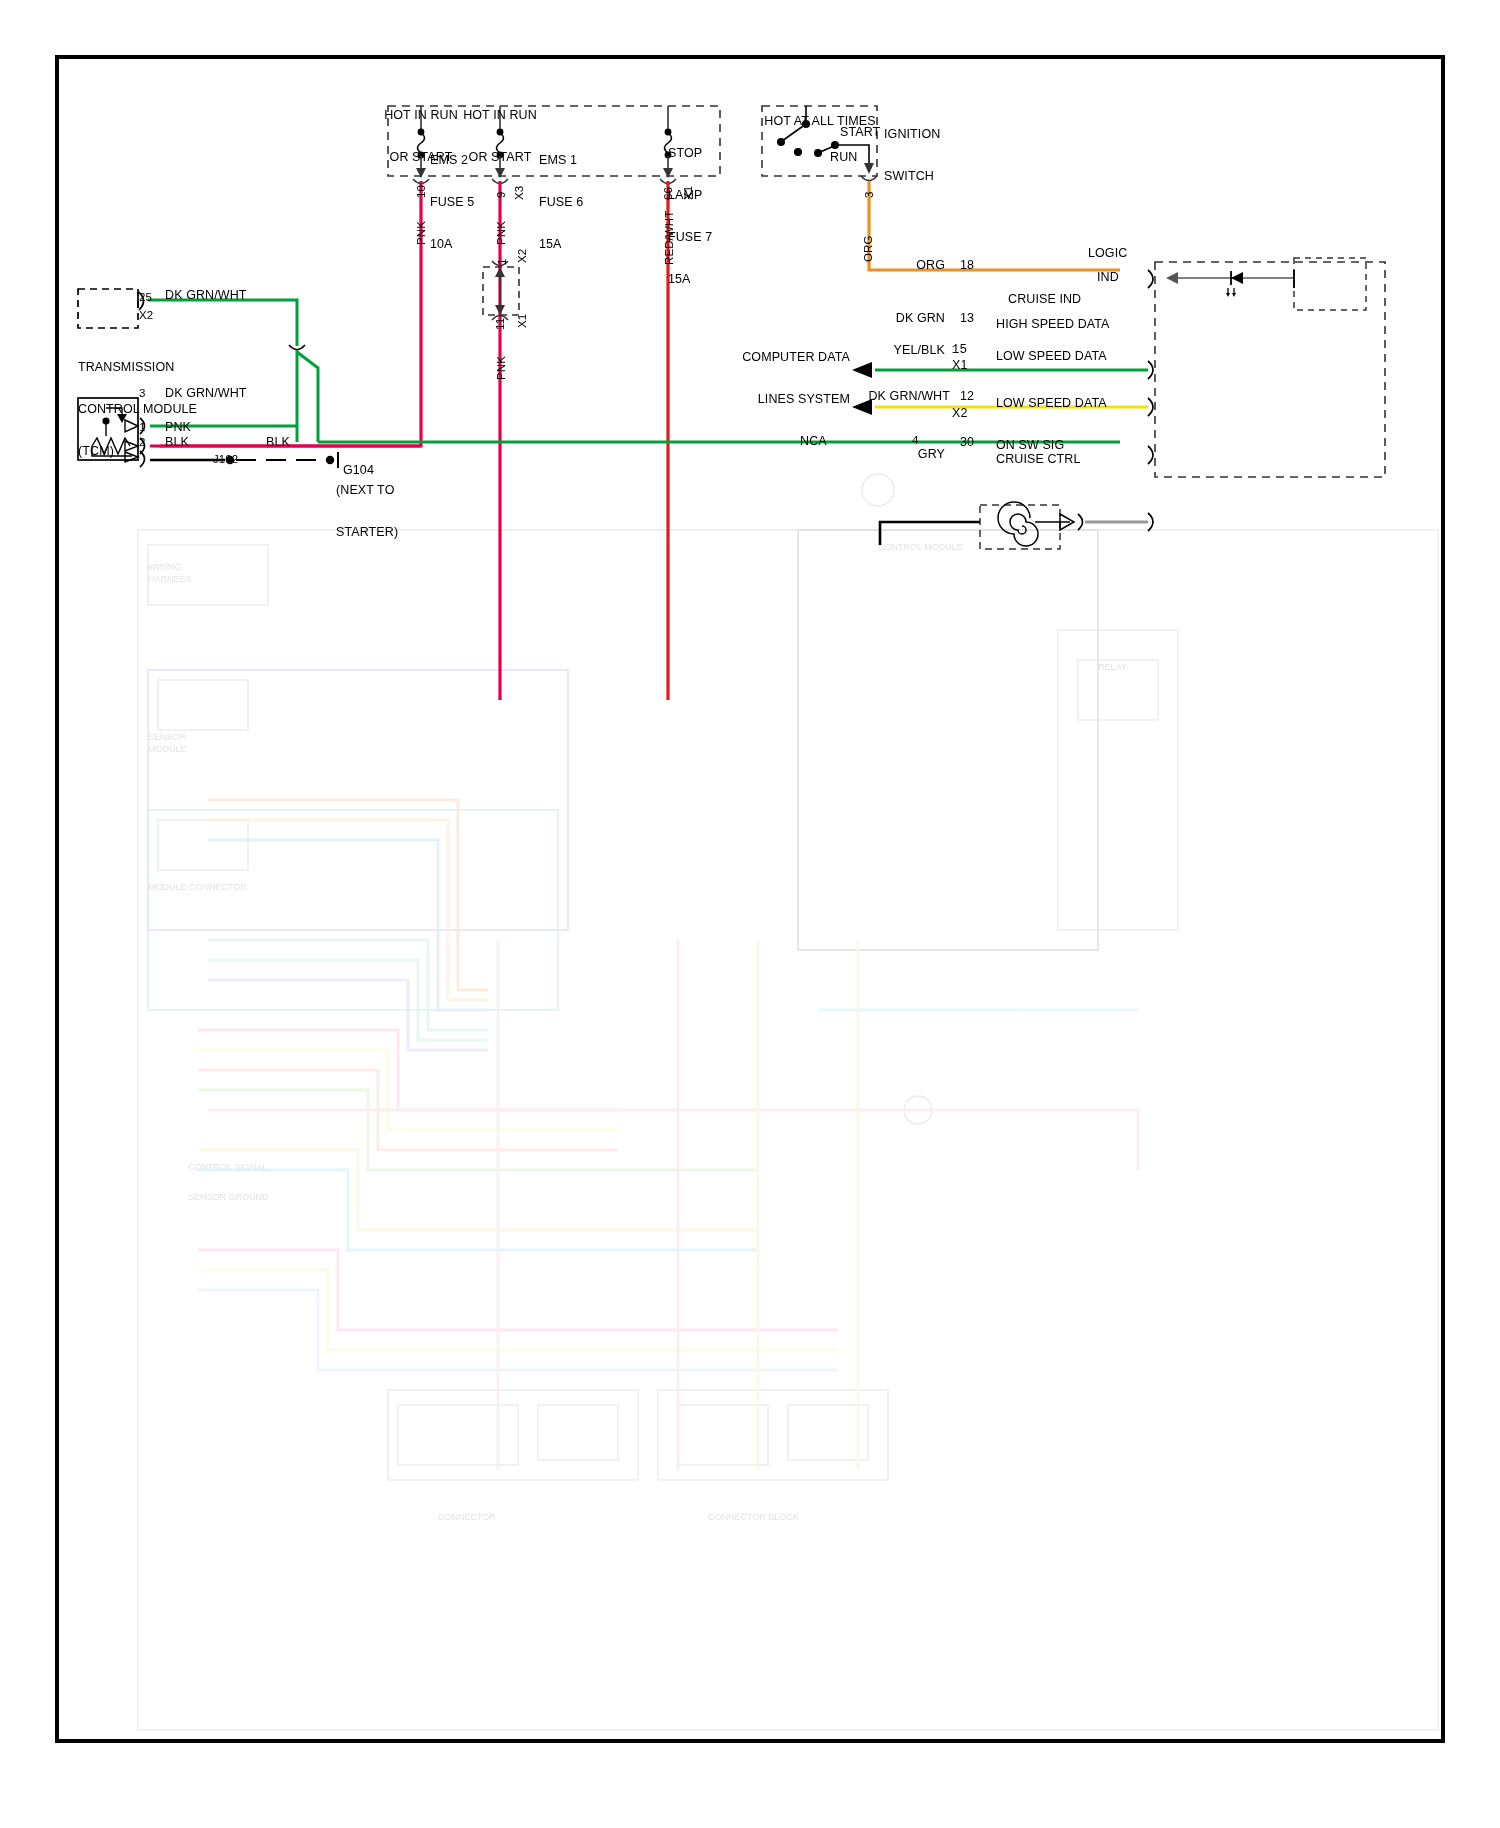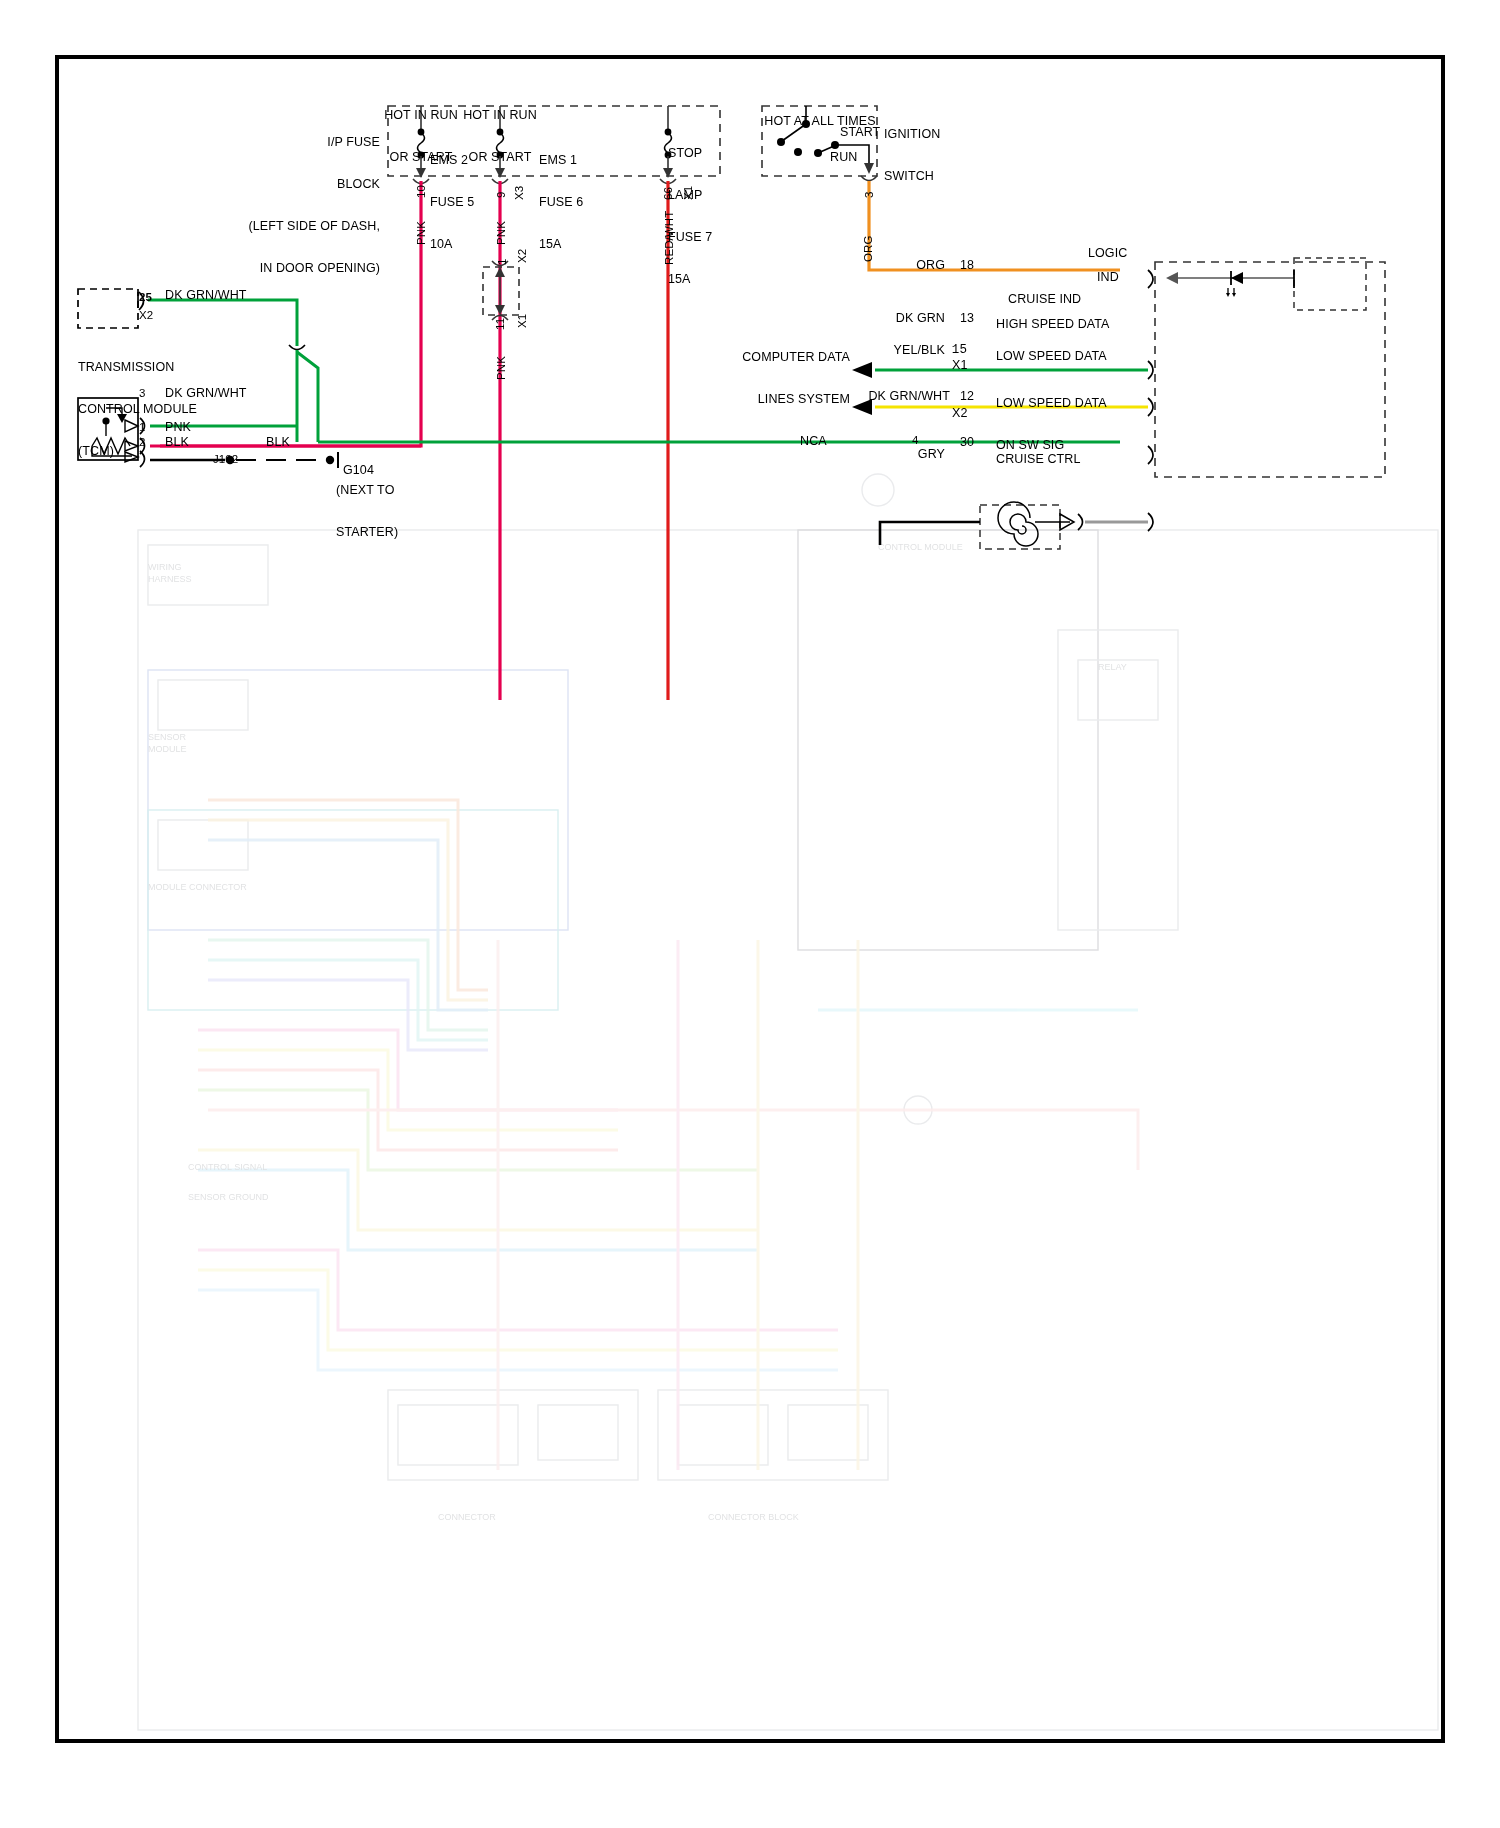--- a/index.html
+++ b/index.html
@@ -227,26 +227,20 @@
     <div>OR START</div>
   </div>
   <div class="lbl c" style="left:435px;top:80px;width:130px;">
     <div>HOT IN RUN</div>
     <div>OR START</div>
   </div>
   <div class="lbl c" style="left:754px;top:86px;width:132px;">
     <div>HOT AT ALL TIMES</div>
   </div>
 
-  <div class="lbl r" style="left:228px;top:107px;width:152px;">
-    <div>I/P FUSE</div>
-    <div>BLOCK</div>
-    <div>(LEFT SIDE OF DASH,</div>
-    <div>IN DOOR OPENING)</div>
-  </div>
 
   <div class="lbl" style="left:430px;top:125px;">
     <div>EMS 2</div>
     <div>FUSE 5</div>
     <div>10A</div>
   </div>
   <div class="lbl" style="left:509px;top:125px;margin-left:30px;">
     <div>EMS 1</div>
     <div>FUSE 6</div>
     <div>15A</div>
@@ -276,21 +270,21 @@
   <div class="lbl sm vert" style="left:494px;top:245px;">PNK</div>
   <div class="lbl sm vert" style="left:494px;top:380px;">PNK</div>
   <div class="lbl sm vert" style="left:662px;top:265px;">RED/WHT</div>
   <div class="lbl sm vert" style="left:861px;top:262px;">ORG</div>
 
   <div class="lbl sm vert" style="left:495px;top:265px;">1</div>
   <div class="lbl sm vert" style="left:515px;top:263px;">X2</div>
   <div class="lbl sm vert" style="left:493px;top:330px;">11</div>
   <div class="lbl sm vert" style="left:515px;top:328px;">X1</div>
 
-  <div class="lbl sm" style="left:139px;top:290px;font-weight:bold;">25</div>
+  <div class="lbl sm" style="left:139px;top:290px;">25</div>
   <div class="lbl sm" style="left:139px;top:308px;">X2</div>
   <div class="lbl" style="left:78px;top:332px;">
     <div>TRANSMISSION</div>
     <div>CONTROL MODULE</div>
     <div>(TCM)</div>
   </div>
   <div class="lbl" style="left:165px;top:288px;">DK GRN/WHT</div>
 
   <div class="lbl sm" style="left:139px;top:386px;">3</div>
   <div class="lbl" style="left:165px;top:386px;">DK GRN/WHT</div>

